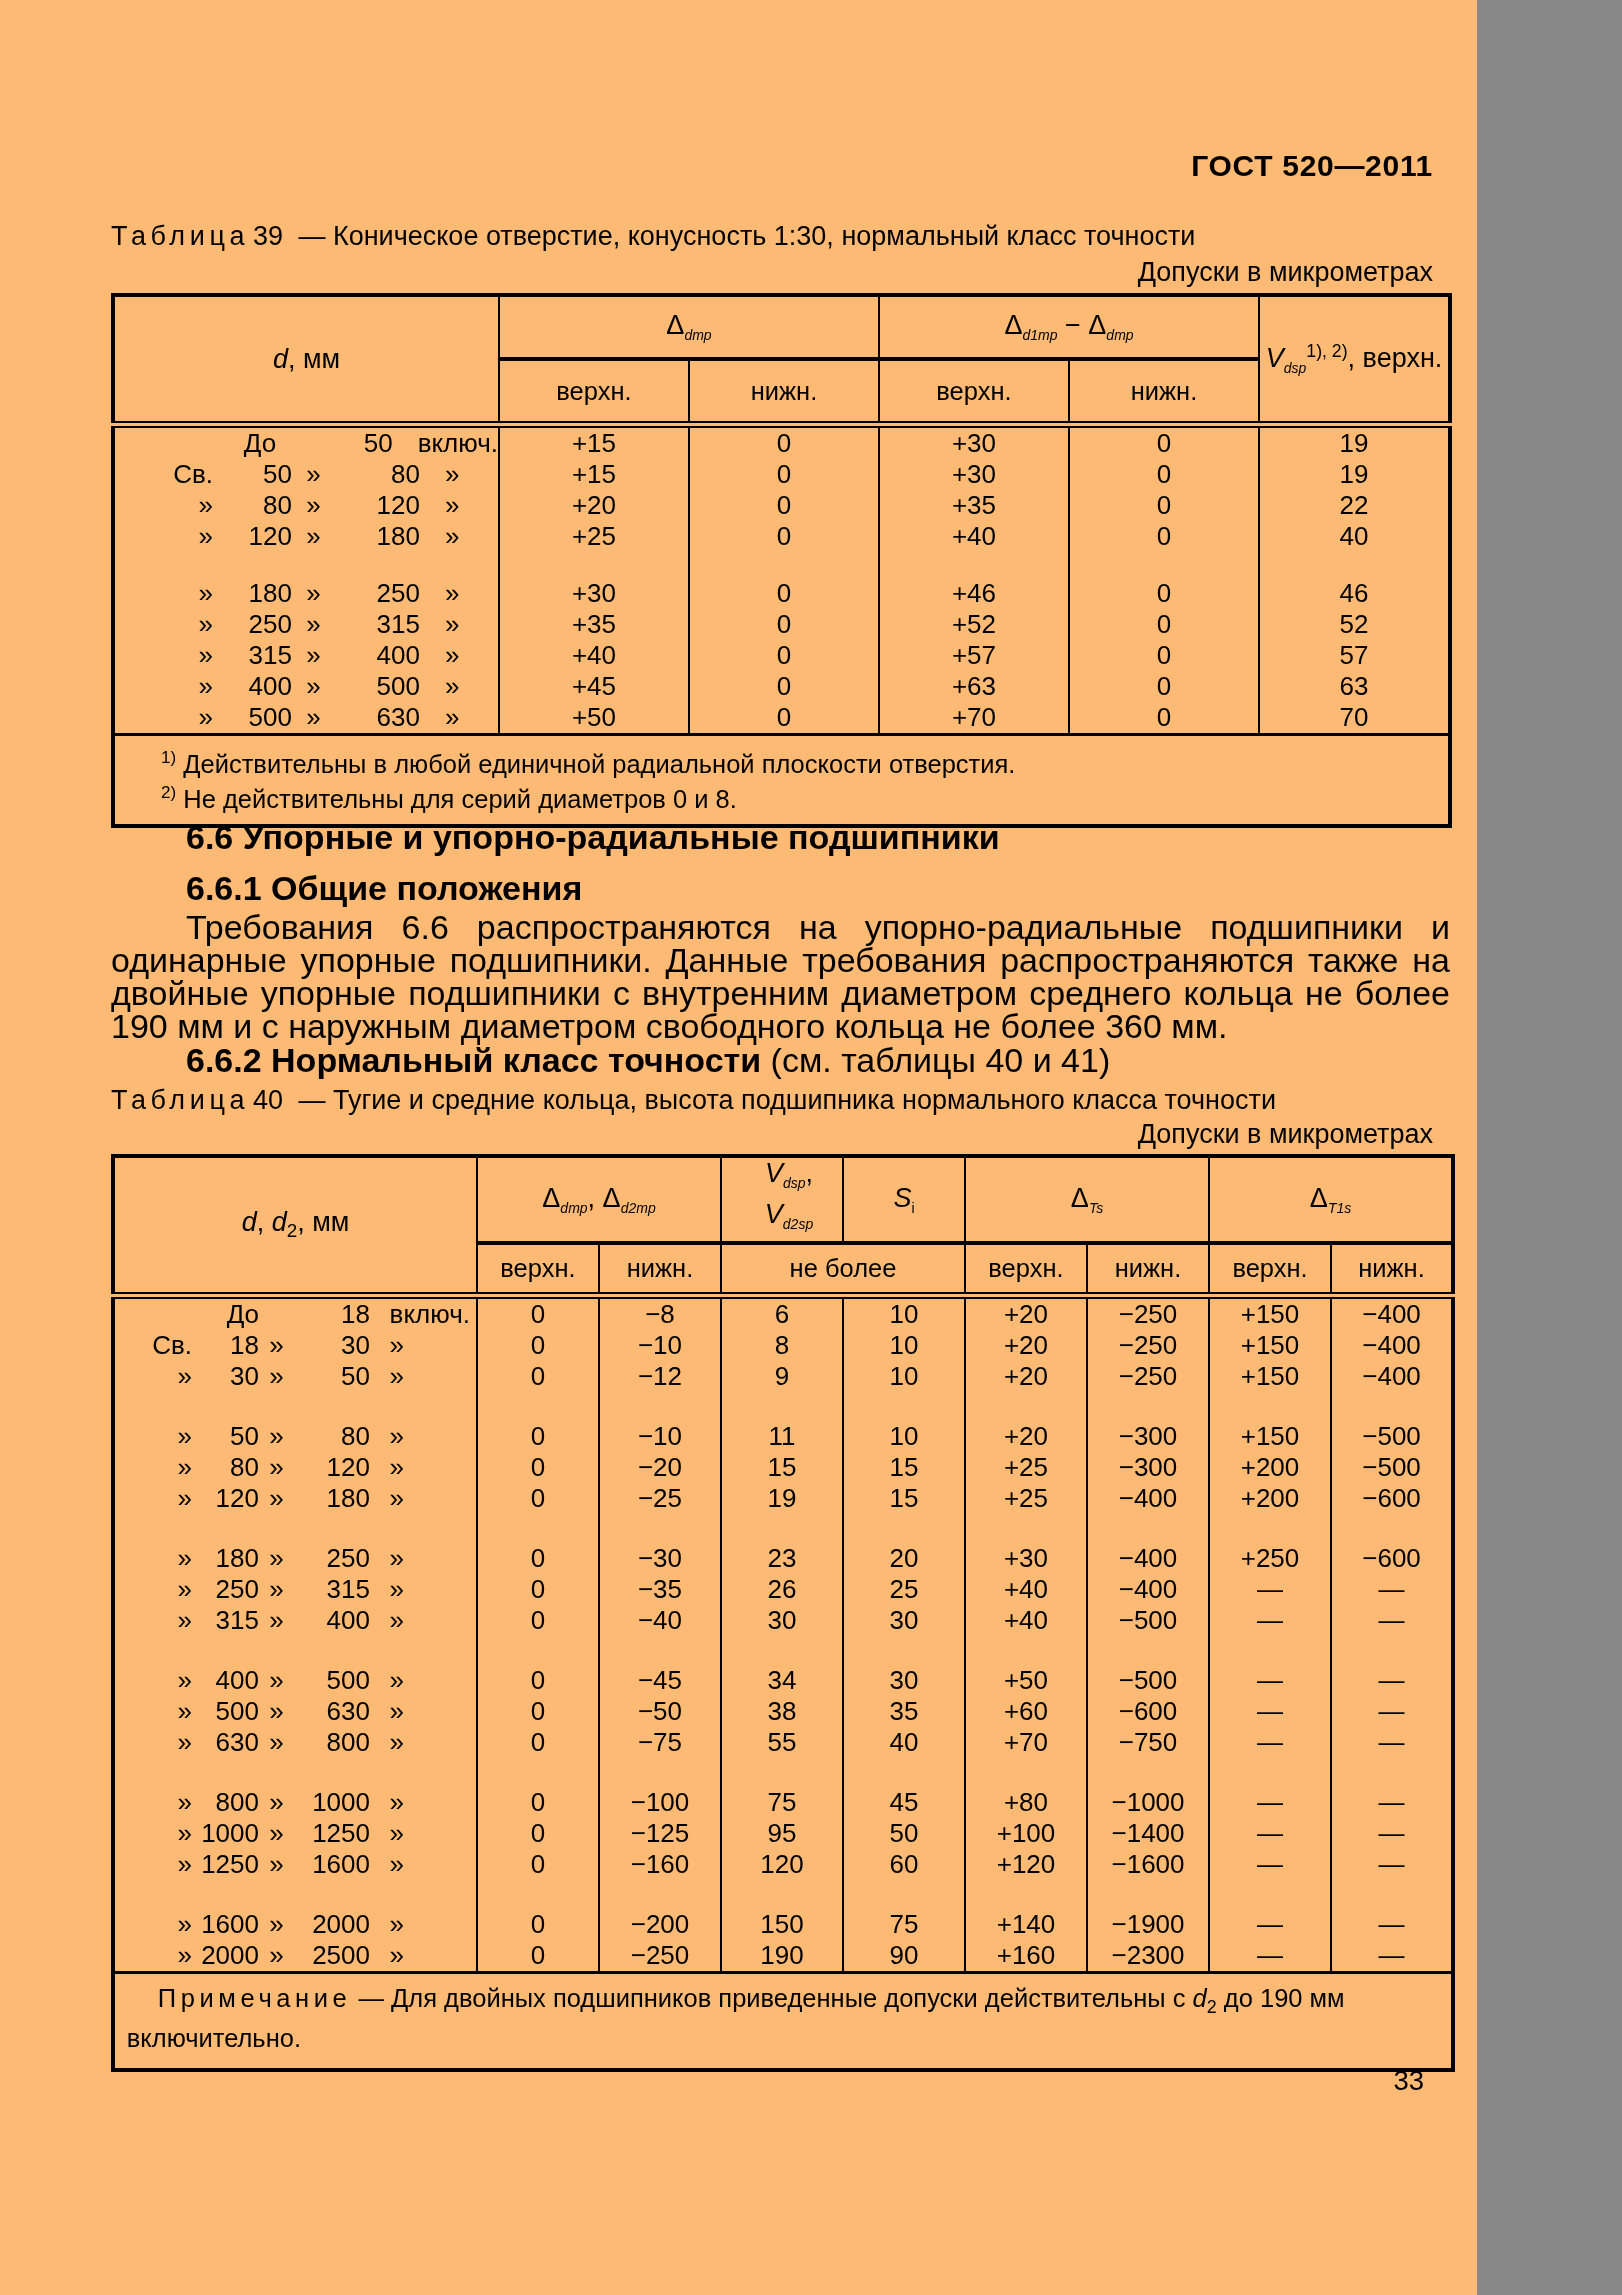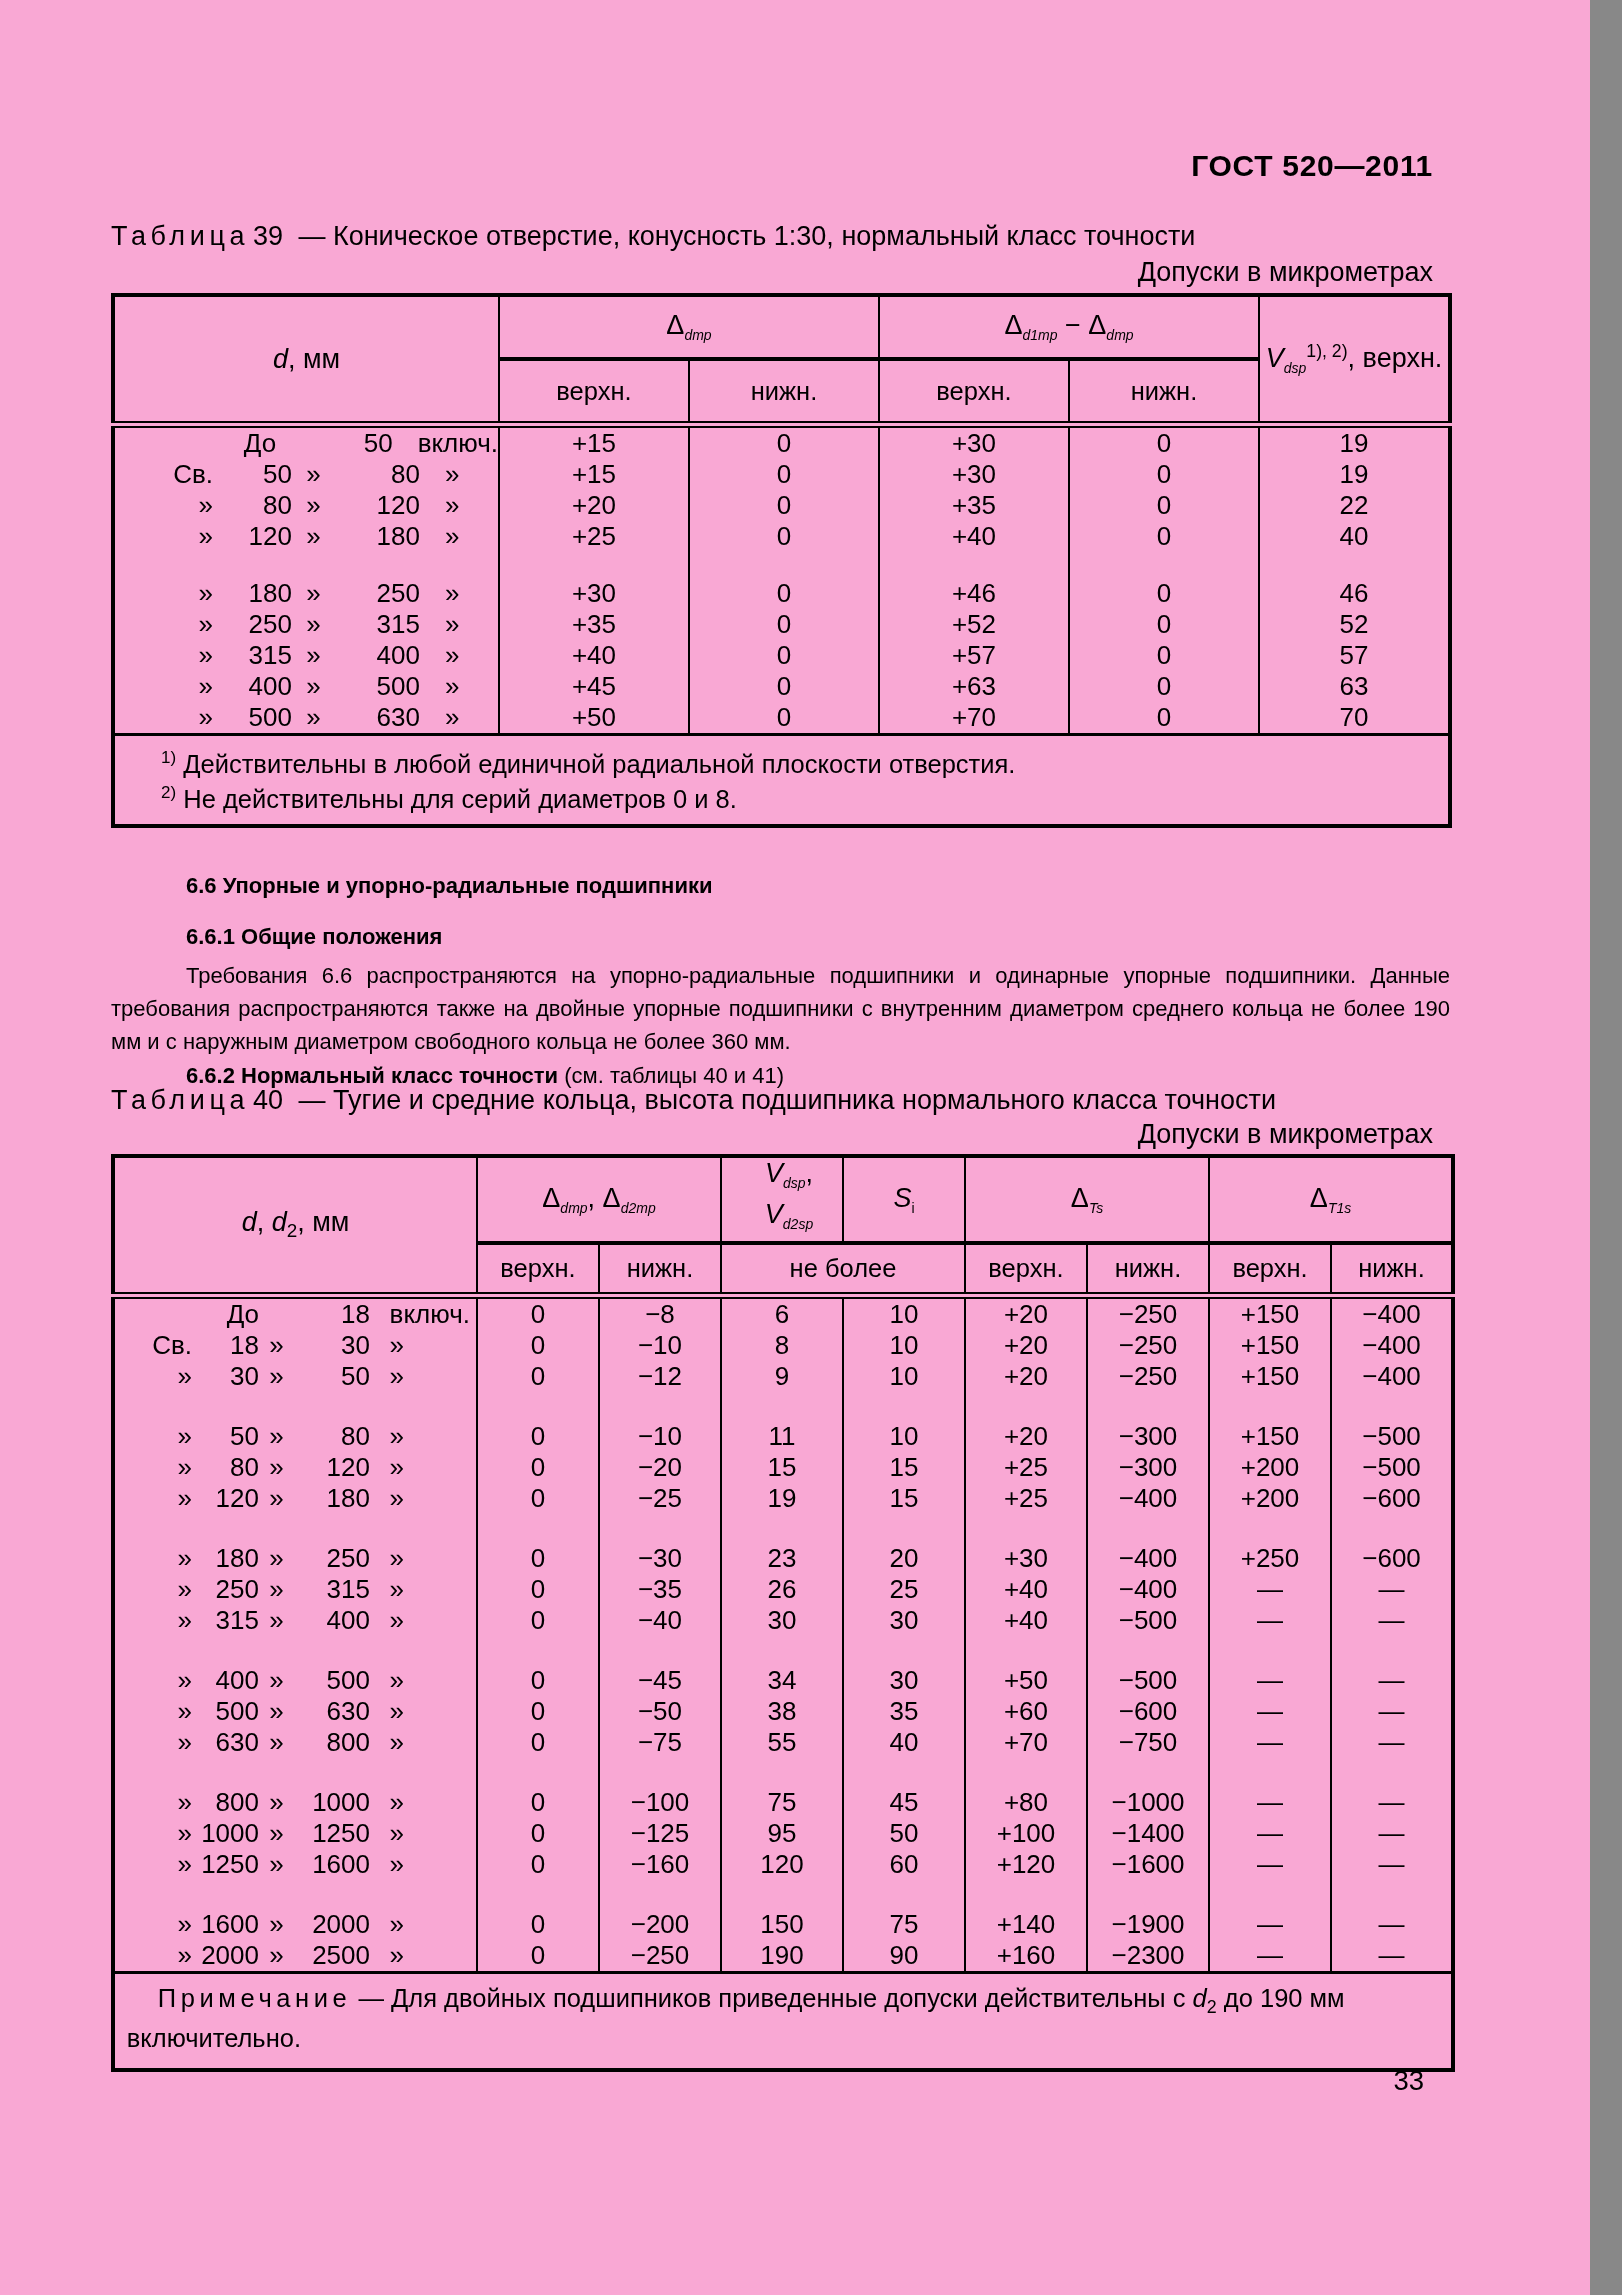--- a/index.html
+++ b/index.html
@@ -1,20 +1,20 @@
 <!DOCTYPE html>
 <html style="font-size:10.5px"><head>
 <meta charset="utf-8">
 <style>
   html, body { margin: 0; padding: 0; background: #888; }
   .page {
     position: relative;
-    width: 1590px;
+    width: 1477px;
     height: 2295px;
-    background: #f9a8d4;
+    background: #fdba74;
     font-family: "Liberation Sans", sans-serif;
     color: #000;
     overflow: hidden;
   }
   .content { position: absolute; left: 111px; top: 0; width: 1339px; height: 100%; }
 
   .gost-header {
     position: absolute; top: 149px; right: 17px;
     font-size: 30px; font-weight: bold; letter-spacing: 0.7px;
   }
@@ -74,21 +74,21 @@
   #t40 .dc-trail { flex: 1; text-align: left; padding-left: 19.6px; }
 
   tfoot td { border-top: 3.3px solid #000; font-size: 25.5px; }
   .fnbox { padding: 6.5px 13px 10.5px 46px; }
   .fn { line-height: 30px; }
   .fn sup { font-size: 17px; }
   .notebox { padding: 9.2px 15.7px 14.4px 11.8px; font-size: 25.5px; line-height: 31px; }
   .notebox .note-inner { text-indent: 31px; }
   .note-label { letter-spacing: 4.6px; }
 
-  .section { position: absolute; top: 822px; left: 0; width: 1339px; font-size: 22px; margin-top: 48px; }
+  .section { position: absolute; top: 822px; left: 0; width: 1339px; font-size: 34px; }
   .h-bold { font-weight: bold; margin: 0 0 0 75px; line-height: 31px; }
   .h66 { margin-bottom: 19.6px; }
   .h661 { margin-bottom: 7.9px; }
   .para { margin: 0; text-align: justify; text-indent: 75px; line-height: 33px; }
   .h662 { margin-top: 1.3px; }
   .h662 .normal { font-weight: normal; }
 
   .pageno { position: absolute; top: 2065px; right: 26px; font-size: 27.5px; }
 </style>
 </head>

